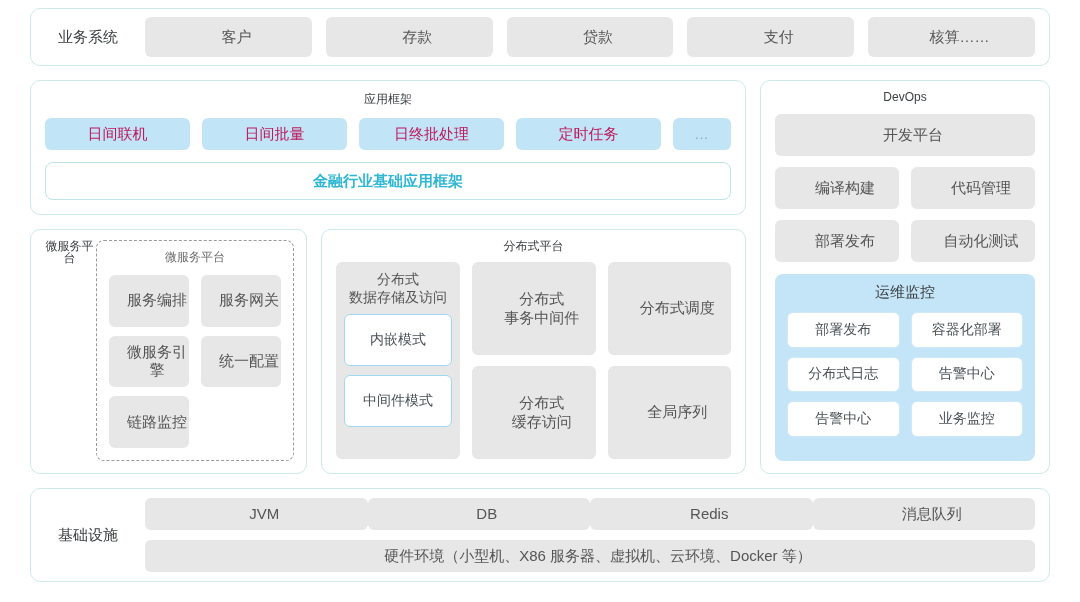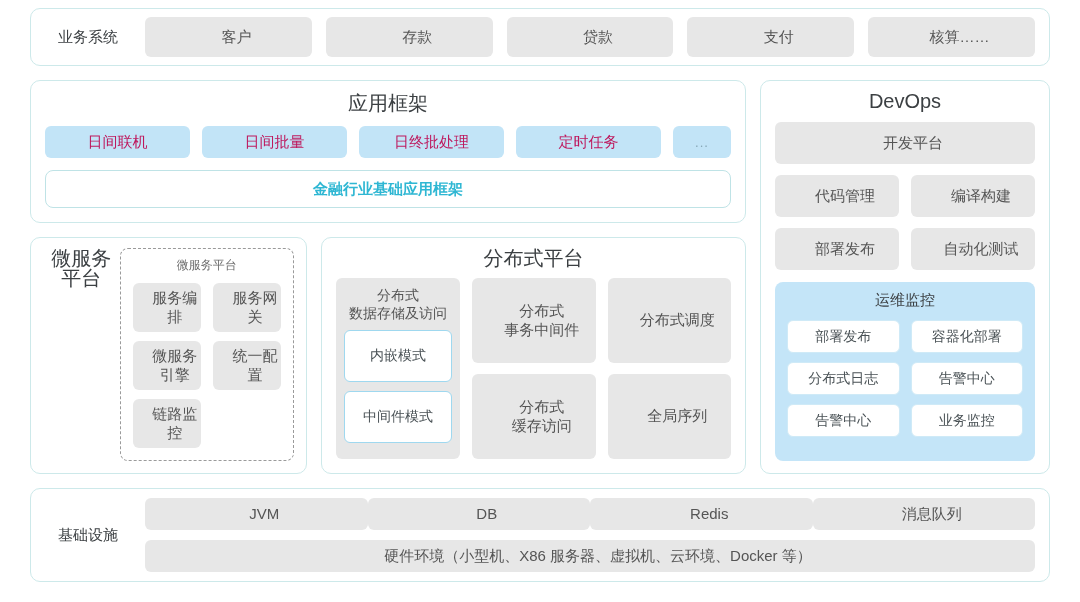--- a/index.html
+++ b/index.html
@@ -45,21 +45,21 @@
     border: 1.5px solid #9fd8ef;
     border-radius: 6px;
     color: #4a5256;
     display: flex; align-items: center; justify-content: center;
     text-align: center;
     font-size: 14px;
   }
 
   .sec-title {
     text-align: center;
-    font-size: 20px;
+    font-size: 12px;
     color: #3c4043;
     line-height: 1;
   }
 
   
   .row1 {
     height: 58px;
     display: flex;
     align-items: center;
     padding: 0 14px;
@@ -268,22 +268,22 @@
         </div>
 
       </div>
     </div>
 
     <div class="mid-right">
       <div class="panel devops">
         <div class="sec-title">DevOps</div>
         <div class="gtag full">开发平台</div>
         <div class="grid2">
+          <div class="gtag">编译构建</div>
           <div class="gtag">代码管理</div>
-          <div class="gtag">编译构建</div>
           <div class="gtag">部署发布</div>
           <div class="gtag">自动化测试</div>
         </div>
         <div class="ops">
           <div class="ops-title">运维监控</div>
           <div class="grid2">
             <div class="wtag">部署发布</div>
             <div class="wtag">容器化部署</div>
             <div class="wtag">分布式日志</div>
             <div class="wtag">告警中心</div>

